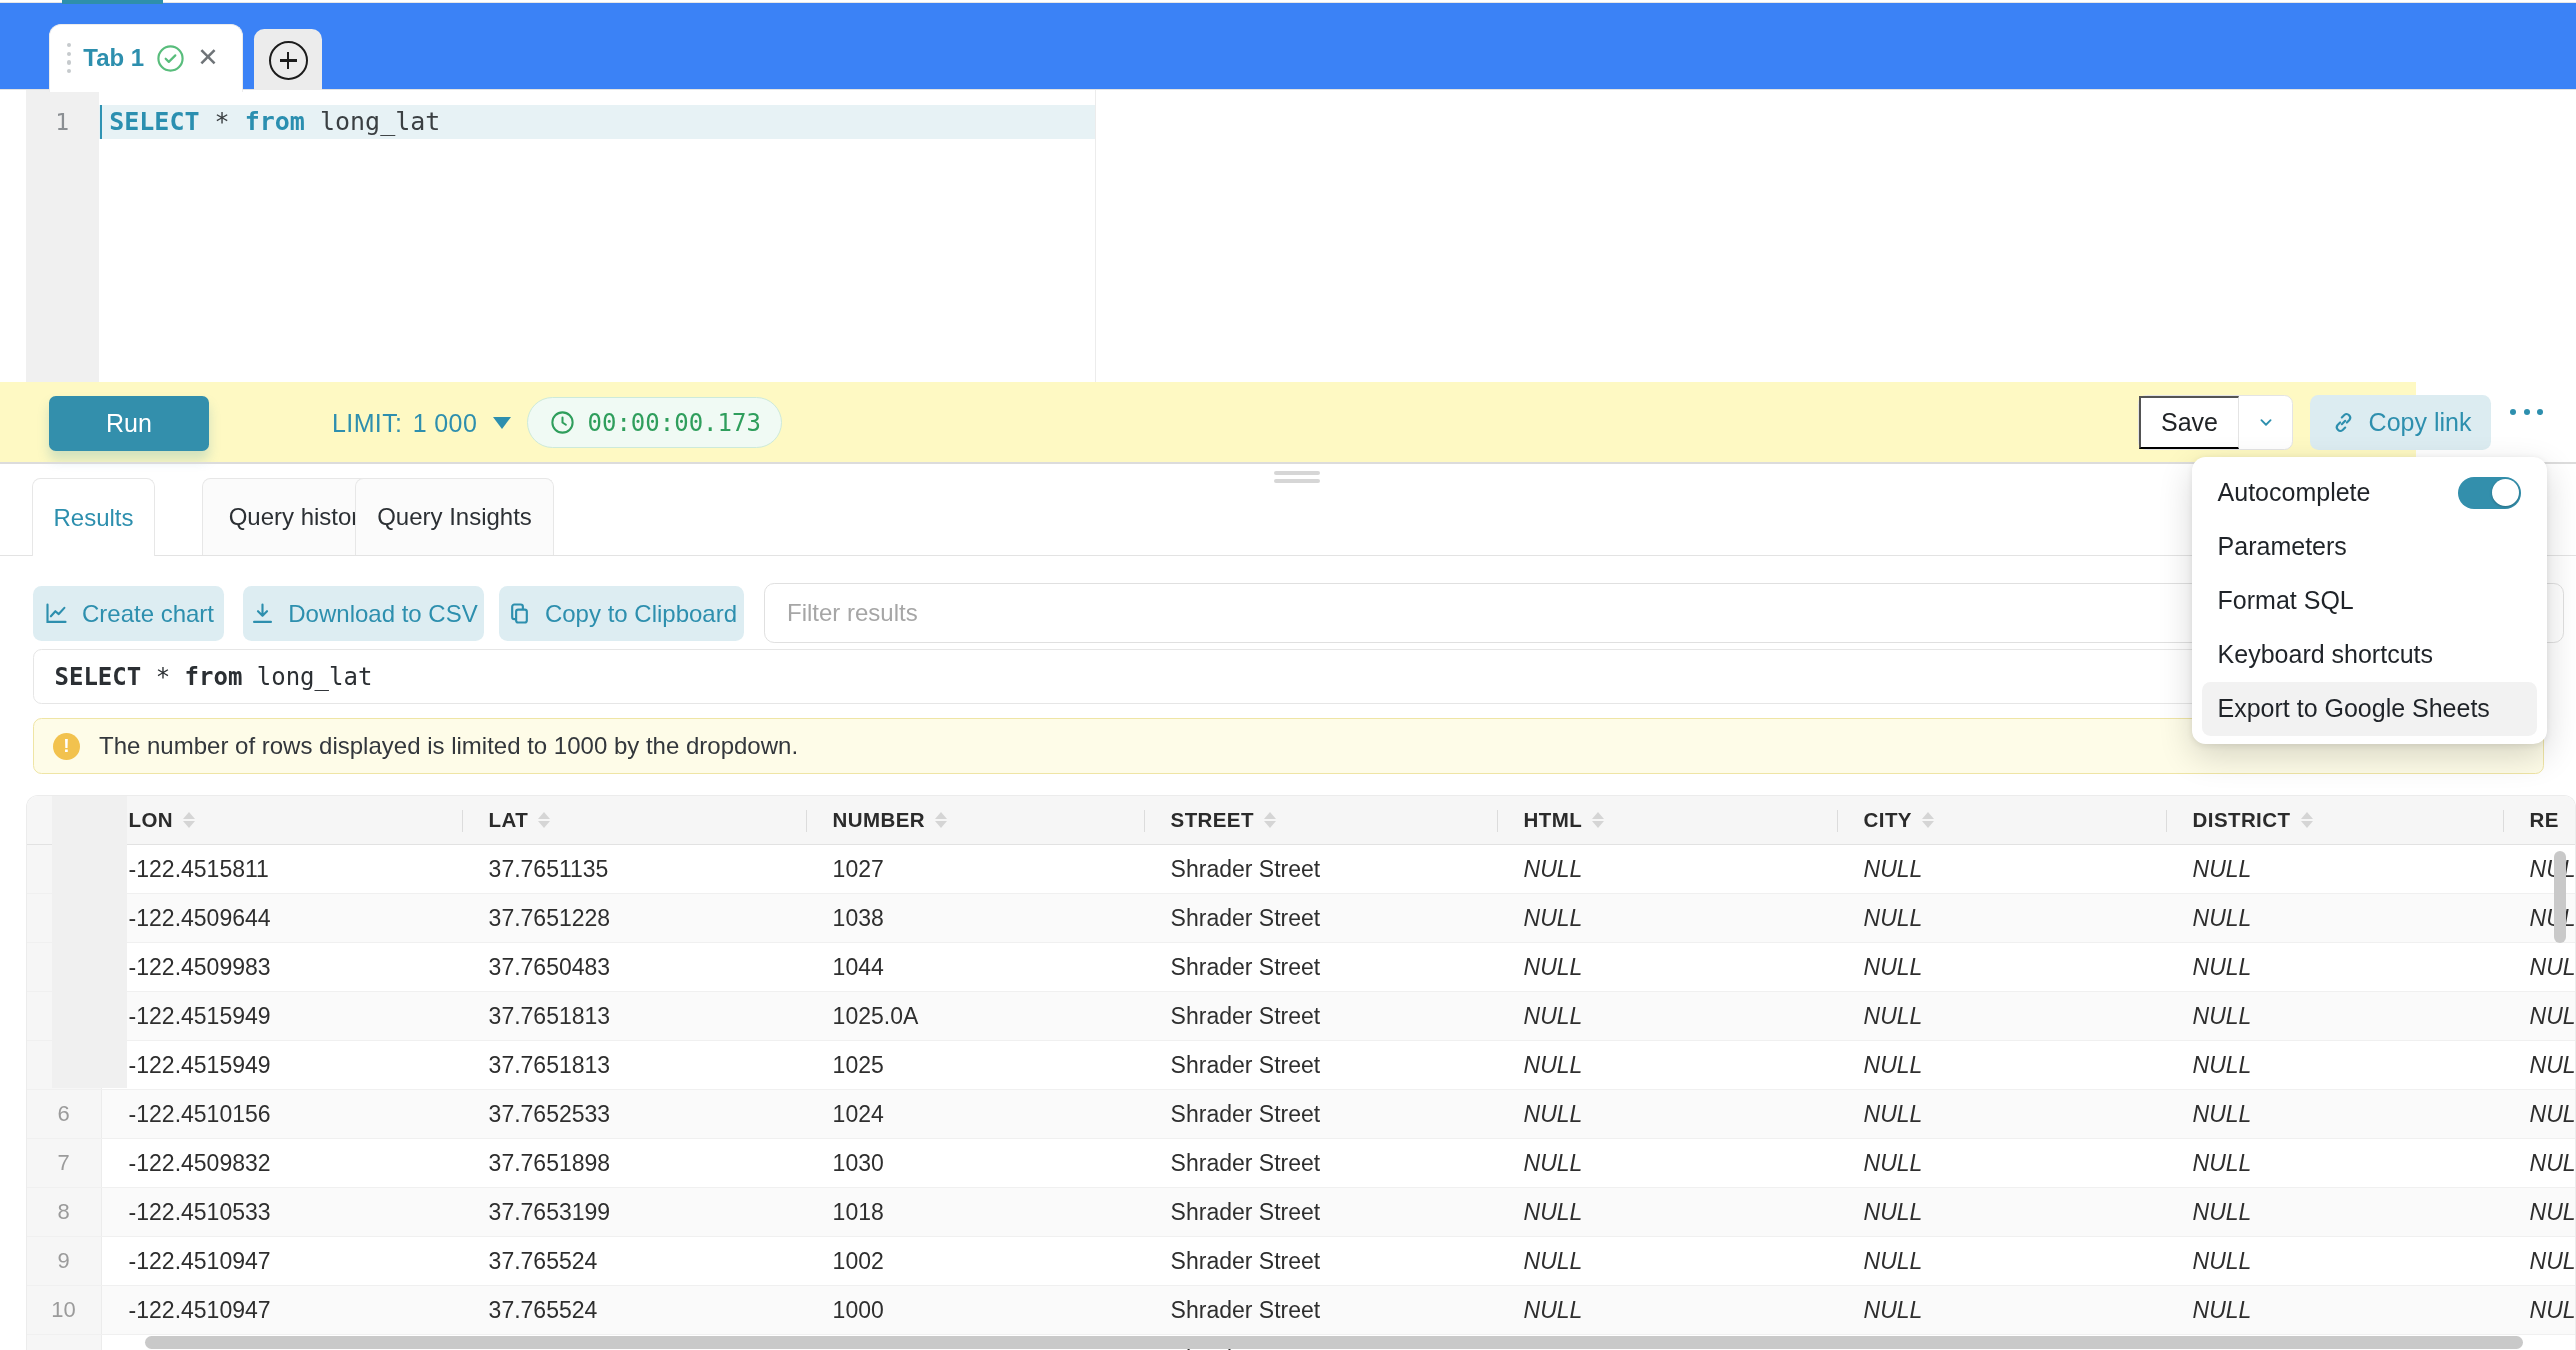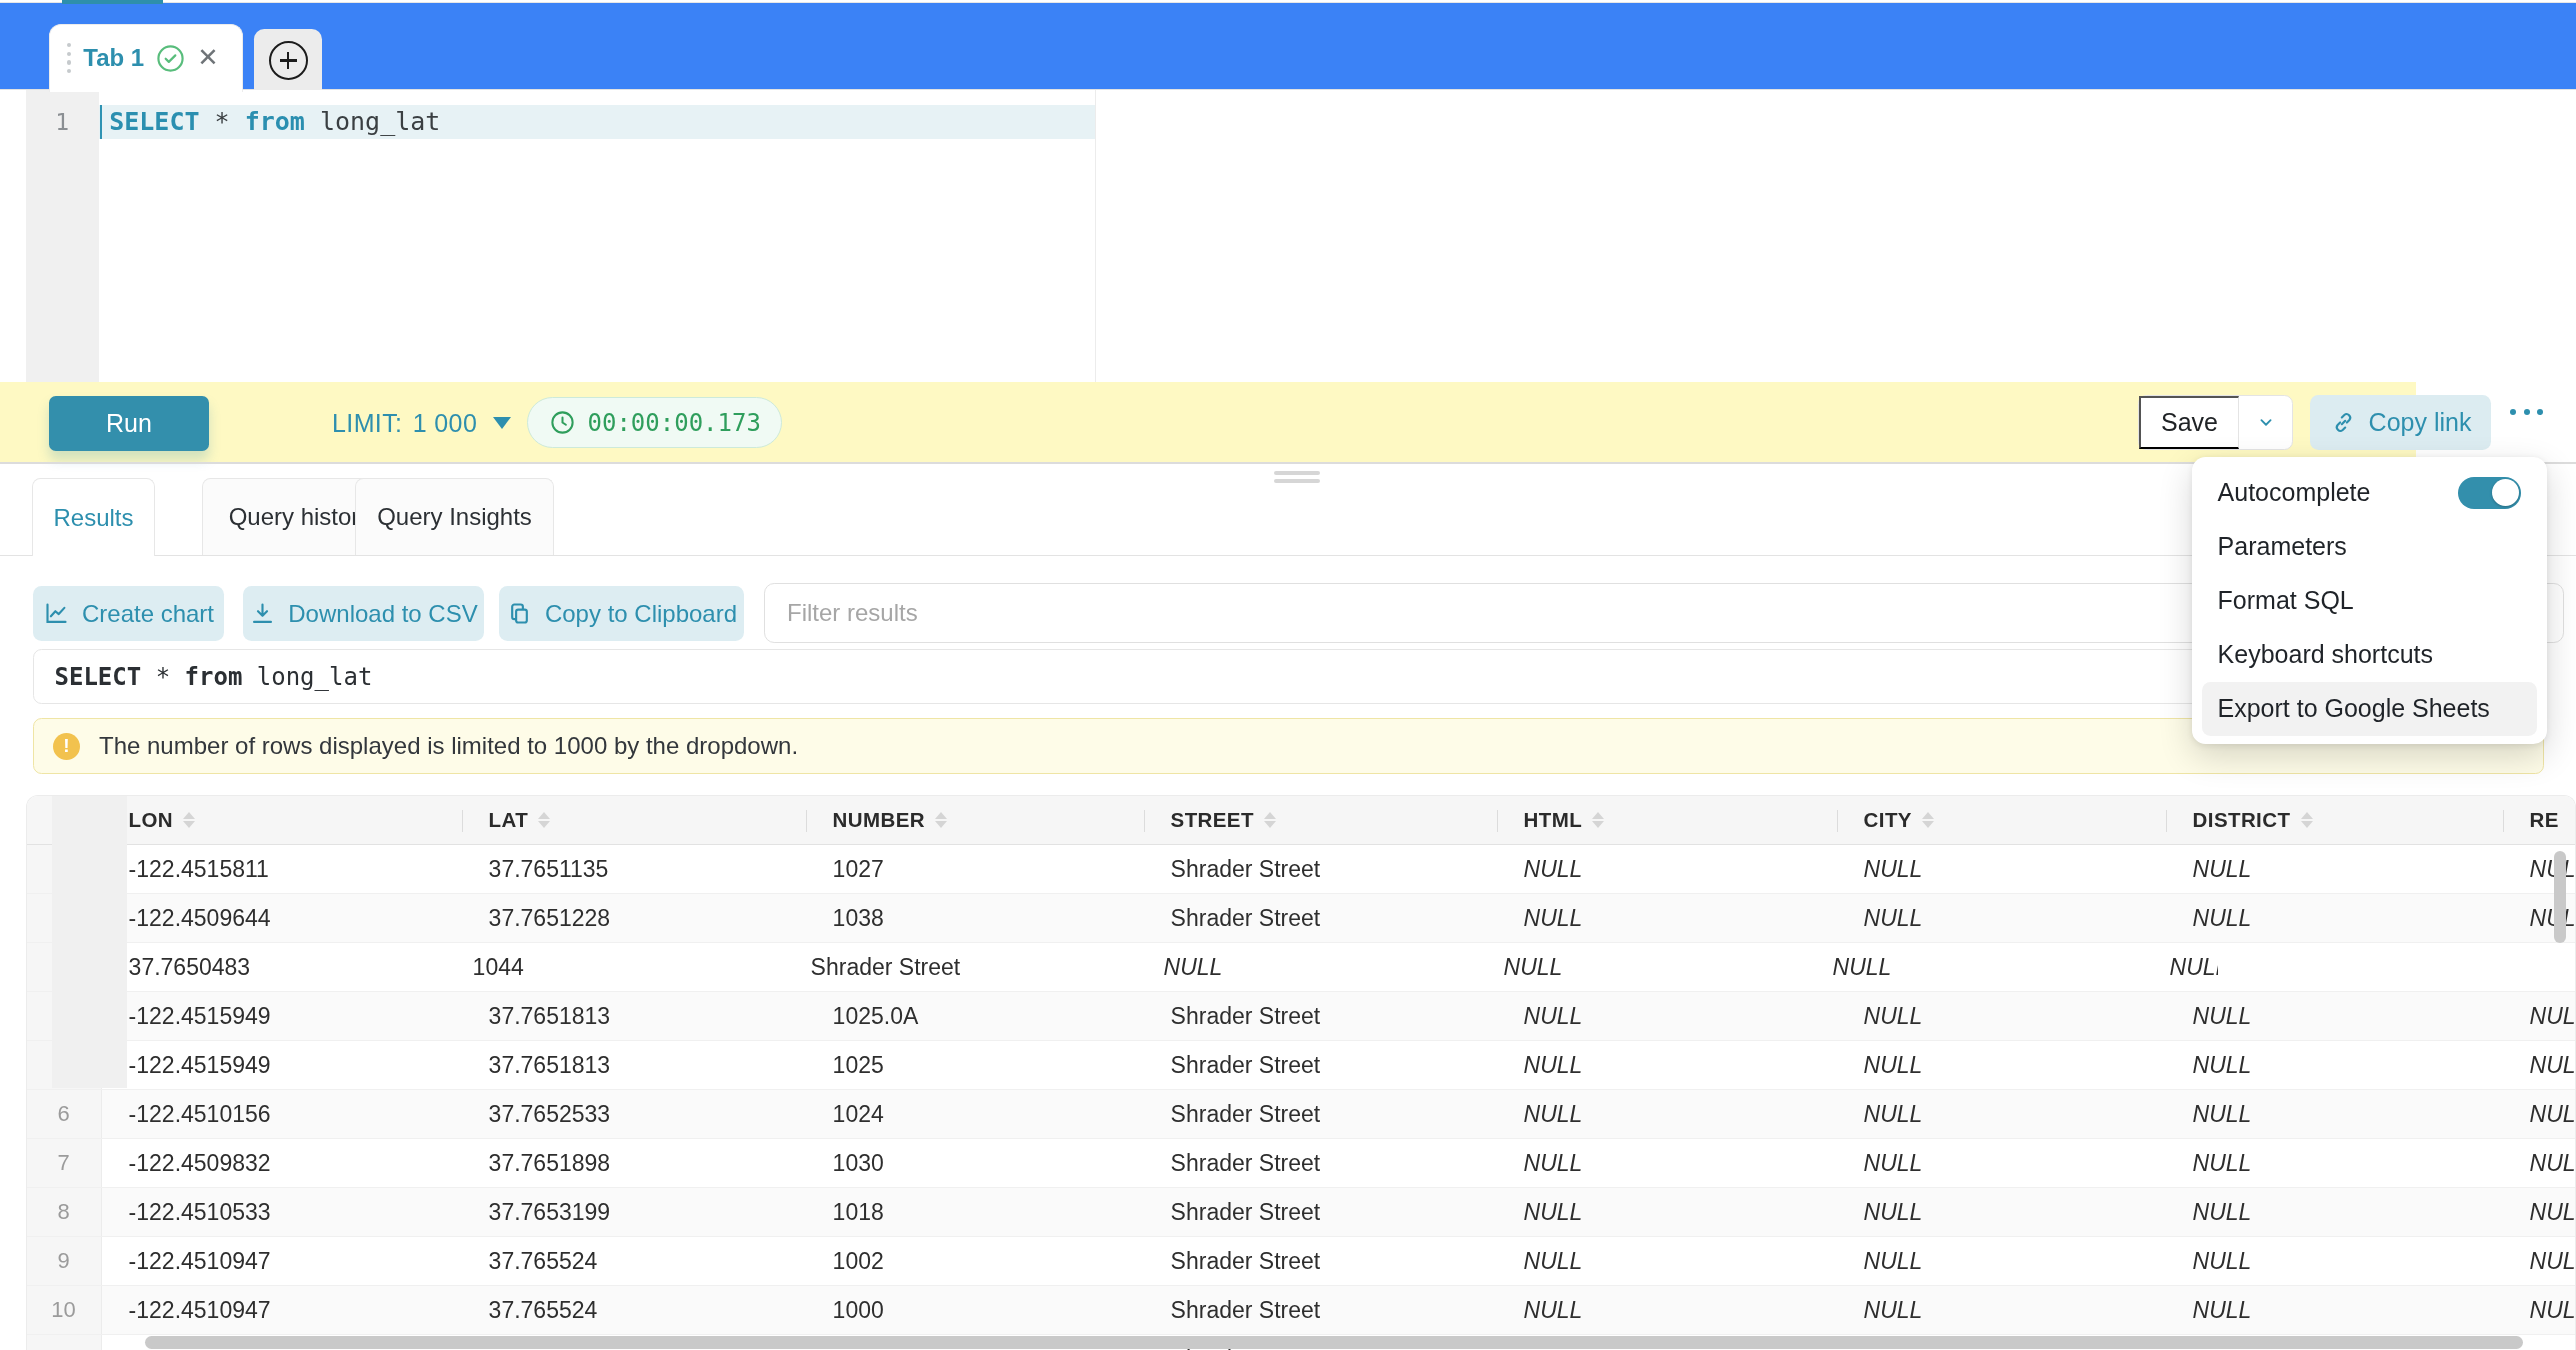--- a/index.html
+++ b/index.html
@@ -338,20 +338,21 @@
         <div class="td" style="width: 344px;">37.7651228</div>
         <div class="td" style="width: 338px;">1038</div>
         <div class="td" style="width: 353px;">Shrader Street</div>
         <div class="td null" style="width: 340px;">NULL</div>
         <div class="td null" style="width: 329px;">NULL</div>
         <div class="td null" style="width: 337px;">NULL</div>
         <div class="td null" style="width: 75px;">NULL</div>
       </div>
       <div class="tr">
         <div class="td rownum" style="width: 75px;">3</div>
+        <div class="td" style="width: 360px;">-122.4509983</div>
         <div class="td" style="width: 344px;">37.7650483</div>
         <div class="td" style="width: 338px;">1044</div>
         <div class="td" style="width: 353px;">Shrader Street</div>
         <div class="td null" style="width: 340px;">NULL</div>
         <div class="td null" style="width: 329px;">NULL</div>
         <div class="td null" style="width: 337px;">NULL</div>
         <div class="td null" style="width: 75px;">NULL</div>
       </div>
       <div class="tr stripe">
         <div class="td rownum" style="width: 75px;">4</div>

